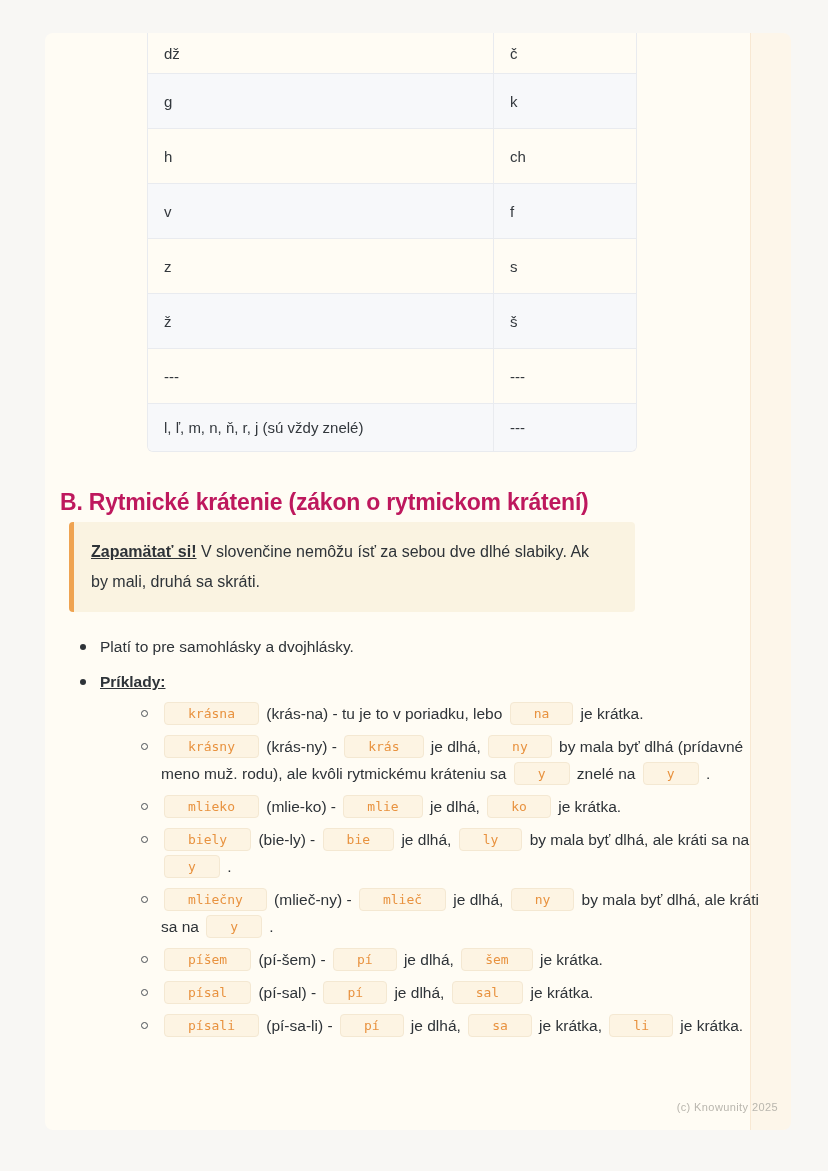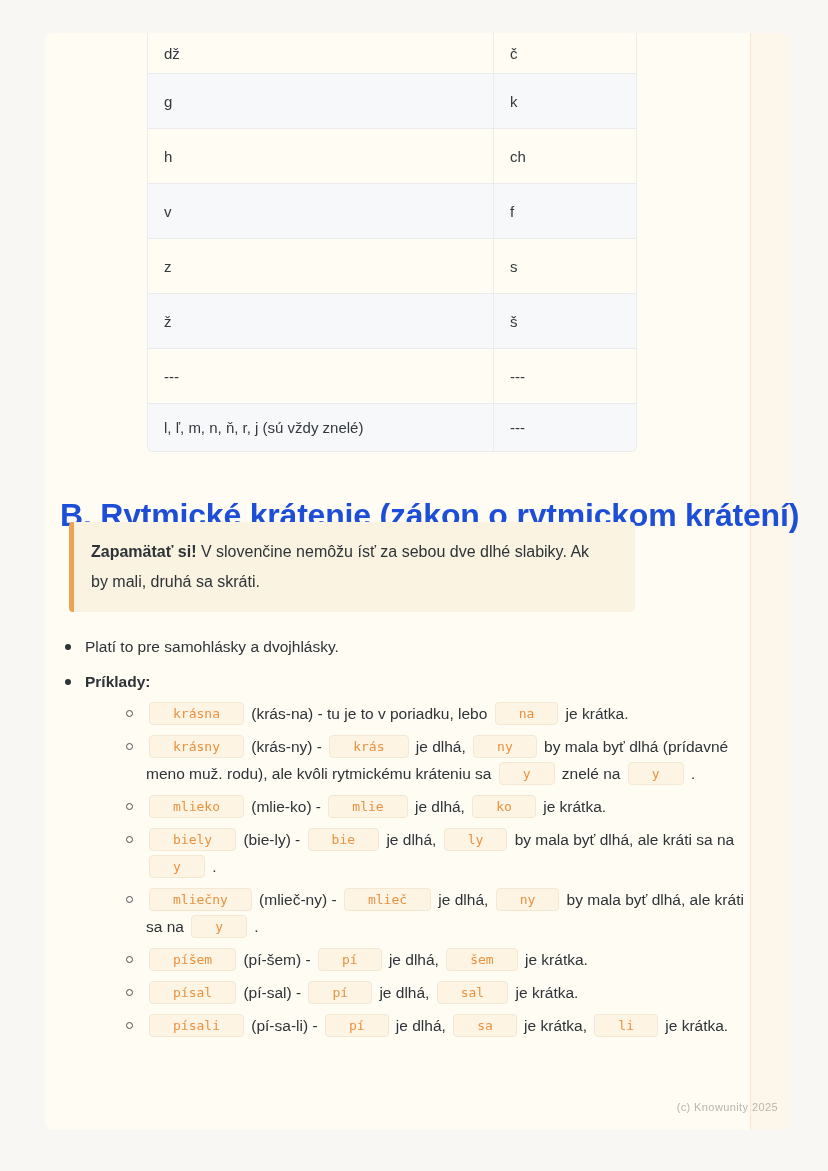--- a/index.html
+++ b/index.html
@@ -32,49 +32,49 @@
   .t-row:last-child{border-bottom:none;height:47px;}
   .t-row.alt{background:#f7f8fa;}
   .t-row.clipped{height:40px;}
   .t-cell{display:flex;align-items:center;padding:0 16px;box-sizing:border-box;}
   .t-row.clipped .t-cell{align-items:flex-end;padding-bottom:11px;}
   .t-cell.c1{width:346px;border-right:1px solid #e9ebef;}
   .t-cell.c2{flex:1;}
   
   .section-heading{
     position:absolute;left:15px;top:437px;
-    font-size:32px;font-weight:700;color:#1d4ed8;
+    font-size:23px;font-weight:700;color:#be185d;
     letter-spacing:-0.2px;white-space:nowrap;
   }
   
   .callout{
     position:absolute;left:24px;top:489px;width:566px;box-sizing:border-box;
     background:#faf3e1;border-left:5px solid #efa351;border-radius:4px;
     padding:15px 18px 15px 17px;
     font-size:16px;line-height:30px;color:#2e3338;
   }
   .callout .line{white-space:nowrap;}
   
   .bullets{
-    position:absolute;left:19px;top:600px;width:680px;
+    position:absolute;left:34px;top:600px;width:680px;
     font-size:15.5px;line-height:27px;color:#2e3338;
   }
   ul.blist{list-style:none;margin:0;padding:0;}
   ul.blist > li{position:relative;padding-left:21px;margin-bottom:8px;}
   ul.blist > li .marker{
     position:absolute;left:1px;top:11px;width:6px;height:6px;border-radius:50%;
   }
   ul.blist.lvl1 > li > .marker{background:#2e3338;}
   ul.blist.lvl2{margin:5px 0 0 40px;}
   ul.blist.lvl2 > li{margin-bottom:6px;}
   ul.blist.lvl2 > li > .marker{
     background:transparent;border:1.5px solid #4a4f55;width:5px;height:5px;top:10px;
   }
   .line{white-space:nowrap;}
-  b{font-weight:700;}
+  b{font-weight:700;text-decoration:underline;}
   .code-chip{
     font-family:"DejaVu Sans Mono", monospace;
     font-size:13px;color:#e8923f;background:#fdf4e3;
     border:1px solid #f4e8d2;border-radius:4px;
     padding:2px 23px;margin:0 3px;
     display:inline-block;line-height:17px;vertical-align:1px;
   }
   
   .footer-credit{
     position:absolute;top:1101px;right:50px;

